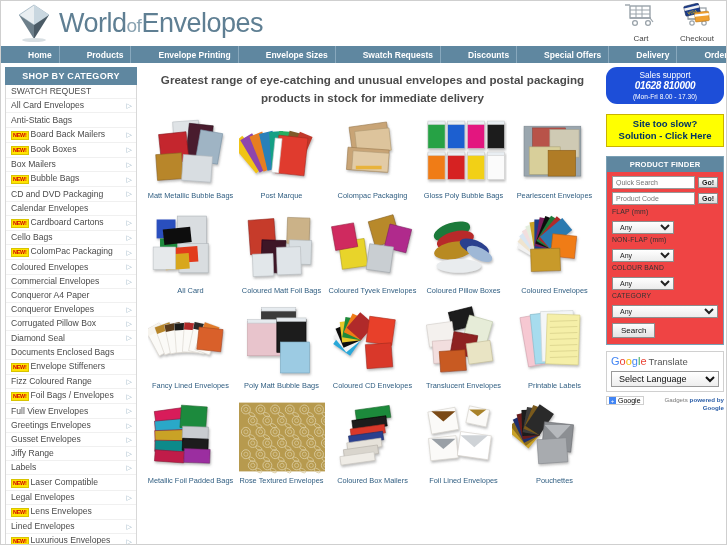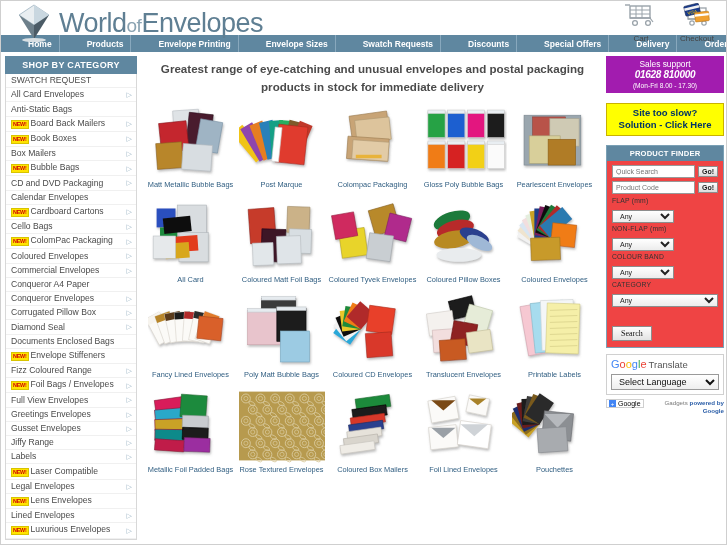--- a/index.html
+++ b/index.html
@@ -14,21 +14,21 @@
     position: relative;
     width: 727px; height: 545px;
     border: 1px solid #cfcfcf;
     background: #fff;
     overflow: hidden;
   }
 
   
   .header {
     position: relative;
-    height: 34px;
+    height: 45px;
     background: #ffffff;
   }
   .logo-wrap {
     position: absolute; left: 12px; top: 2px;
     display: flex; align-items: center;
   }
   .logo-mark { width: 42px; height: 40px; margin-right: 4px; }
   .logo-text {
     font-size: 27px;
     color: #5f7f93;
@@ -163,22 +163,22 @@
   .prod-caption {
     font-size: 7.4px;
     color: #2f5d80;
     line-height: 1.2;
     padding: 1px 1px 7px 1px;
     white-space: nowrap;
   }
 
   
   .sales-box {
-    background: #a21caf;
-    border-radius: 0;
+    background: #1d4ed8;
+    border-radius: 11px;
     color: #fff;
     text-align: center;
     padding: 3px 2px 4px 2px;
     margin: 0 2px;
   }
   .sales-box .s1 { font-size: 8.4px; }
   .sales-box .s2 {
     font-size: 10px; font-weight: bold; font-style: italic;
     letter-spacing: -0.3px; line-height: 1.25;
   }
@@ -245,28 +245,28 @@
     border: 1px solid #8d8d8d;
     background: linear-gradient(#ffffff,#ececec);
     height: 13px;
     padding: 0 1px 0 3px;
     color: #222;
     font-family: "Liberation Sans", sans-serif;
     width: 62px;
   }
   .fsel.wide { width: 100%; }
   .search-btn {
-    margin-top: 19px;
+    margin-top: 5px;
     background: linear-gradient(#fdfdfd,#e3e3e3);
     border: 1px solid #8d8d8d;
     font-size: 8px;
     padding: 2px 8px;
     cursor: pointer;
     color: #111;
-    font-family: Liberation Serif, serif;
+    font-family: Liberation Sans, sans-serif;
   }
 
   .gtrans {
     border: 1px solid #d0d0d0;
     margin: 6px 2px 0 2px;
     padding: 3px 4px 4px 4px;
     background: #fff;
   }
   .gt-title { font-size: 11px; white-space: nowrap; }
   .gt-title .g1{color:#4285F4;} .gt-title .g2{color:#EA4335;}

